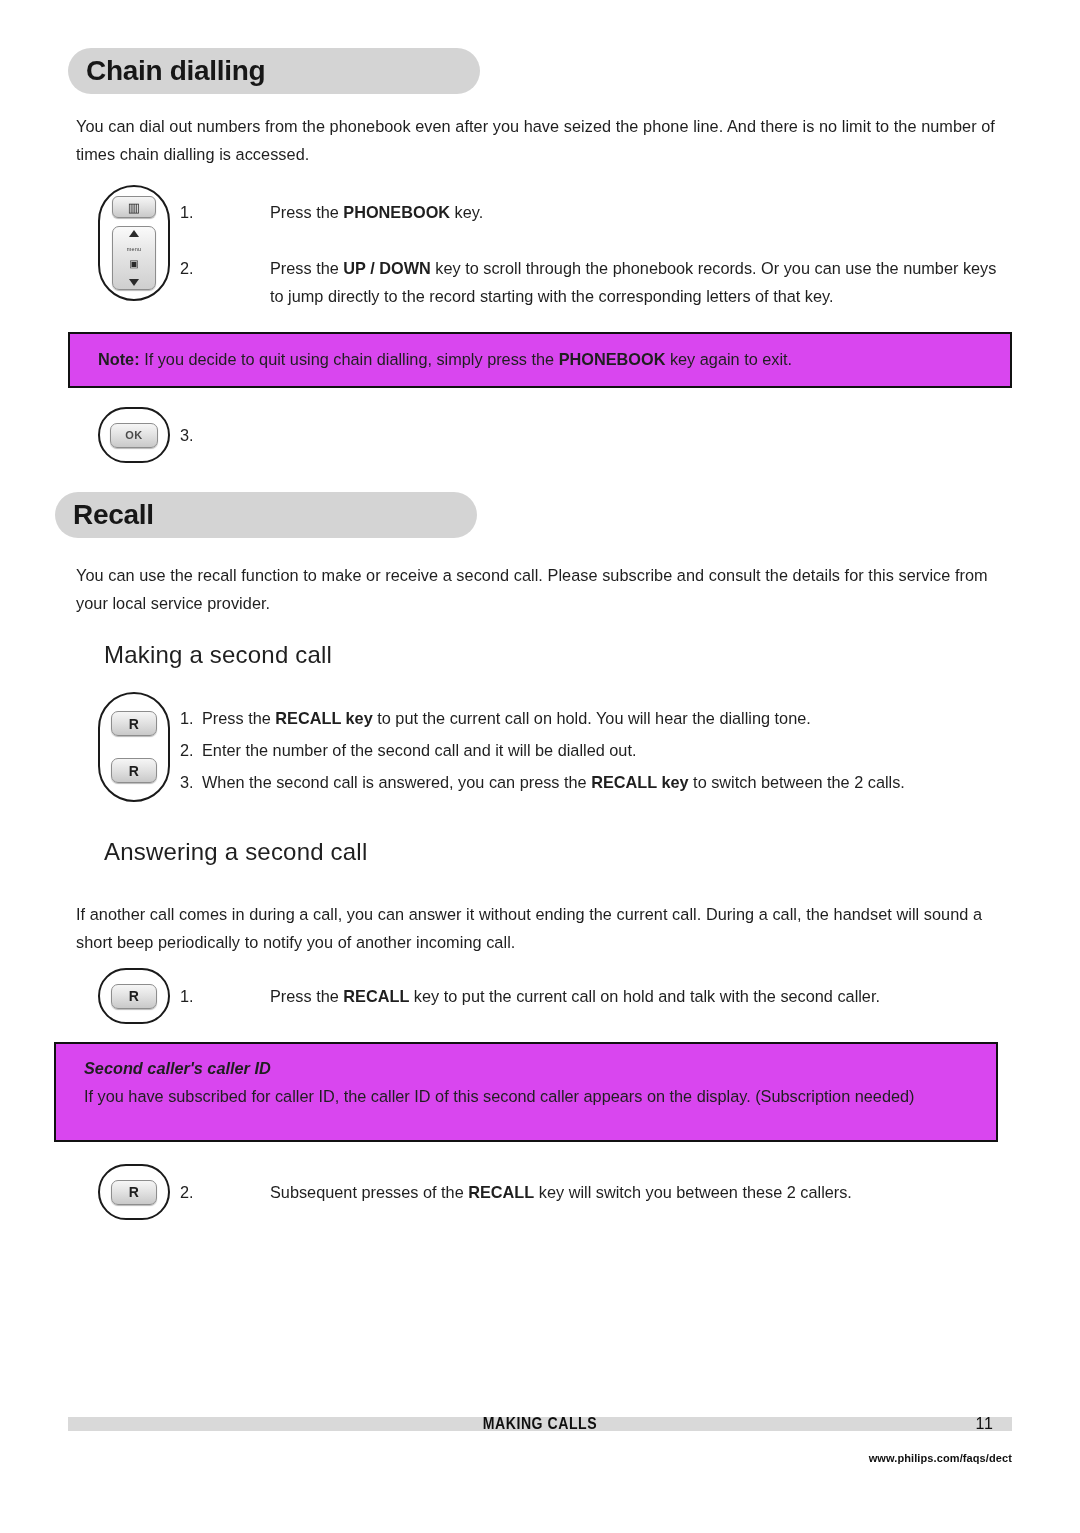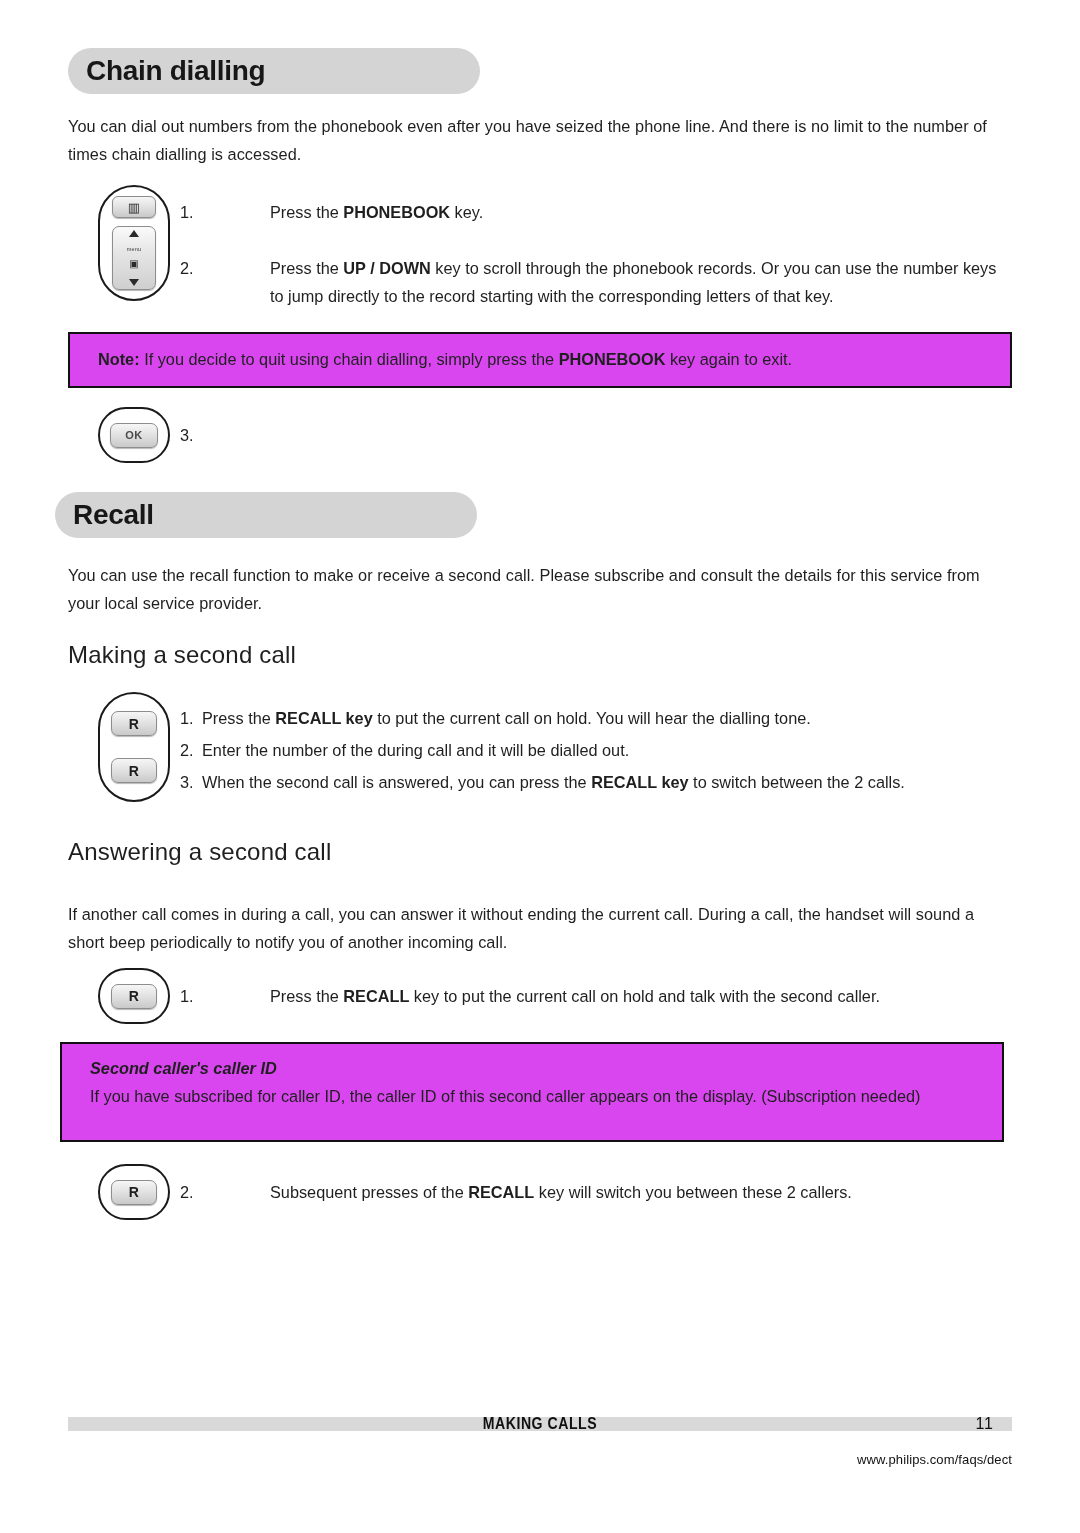--- a/index.html
+++ b/index.html
@@ -36,29 +36,31 @@
   #banner-chain { left: 68px; top: 48px; width: 412px; }
   #banner-recall { left: 55px; top: 492px; width: 422px; }
 
   
   .para {
     position: absolute;
     font-size: 16.3px;
     line-height: 28px;
     color: #1f1f1f;
     letter-spacing: 0.05px;
+    margin-left: 8px;
   }
 
   
   .subhead {
     position: absolute;
     font-size: 24px;
     font-weight: normal;
     color: #1f1f1f;
     letter-spacing: 0.2px;
+    margin-left: 36px;
   }
 
   
   .steps { position: absolute; }
   .step-row {
     display: flex;
     align-items: flex-start;
     font-size: 16.3px;
     line-height: 28px;
     color: #1f1f1f;
@@ -172,22 +174,22 @@
     position: absolute;
     right: 18px;
     font-size: 16px;
     font-weight: normal;
     color: #101010;
     letter-spacing: 1px;
   }
   .footer-url {
     position: absolute;
     right: 68px; top: 1452px;
-    font-size: 13px;
-    font-weight: normal;
+    font-size: 11px;
+    font-weight: bold;
     color: #101010;
     letter-spacing: 0.1px;
   }
 </style>
 </head>
 <body>
 
 <div class="page">
 
   <div class="banner" id="banner-chain">
@@ -251,21 +253,21 @@
     </div>
   </div>
 
   <div class="steps" style="left:180px; top:704px; width:832px;">
     <div class="step-row" style="margin-bottom:4px;">
       <span class="step-num">1.</span>
       <span class="step-text">Press the <b>RECALL key</b> to put the current call on hold. You will hear the dialling tone.</span>
     </div>
     <div class="step-row" style="margin-bottom:4px;">
       <span class="step-num">2.</span>
-      <span class="step-text">Enter the number of the during call and it will be dialled out.</span>
+      <span class="step-text">Enter the number of the second call and it will be dialled out.</span>
     </div>
     <div class="step-row">
       <span class="step-num">3.</span>
       <span class="step-text">When the second call is answered, you can press the <b>RECALL key</b> to switch between the 2 calls.</span>
     </div>
   </div>
 
   <div class="subhead" style="left:68px; top:838px;">Answering a second call</div>
 
   <div class="para" style="left:68px; top:900px; width:944px;">If another call comes in during a call, you can answer it without ending the current call.  During a call, the handset will sound a short beep periodically to notify you of another incoming call.</div>
@@ -275,21 +277,21 @@
       <span class="glyph">R</span>
     </div>
   </div>
   <div class="steps step-gap-wide" style="left:180px; top:982px; width:832px;">
     <div class="step-row">
       <span class="step-num">1.</span>
       <span class="step-text">Press the <b>RECALL</b> key to put the current call on hold and talk with the second caller.</span>
     </div>
   </div>
 
-  <div class="notebox" style="left:60px; top:1042px; width:944px; height:100px; padding-top:10px;">
+  <div class="notebox" style="left:54px; top:1042px; width:944px; height:100px; padding-top:10px;">
     <div class="nb-title-bi">Second caller's caller ID</div>
     <div class="nb-line">If you have subscribed for caller ID, the caller ID of this second caller appears on the display.  (Subscription needed)</div>
   </div>
 
   <div class="key-outline" style="left:98px; top:1164px; width:72px; height:56px; border-radius:36px;">
     <div class="pkey r-key">
       <span class="glyph">R</span>
     </div>
   </div>
   <div class="steps step-gap-wide" style="left:180px; top:1178px; width:832px;">

